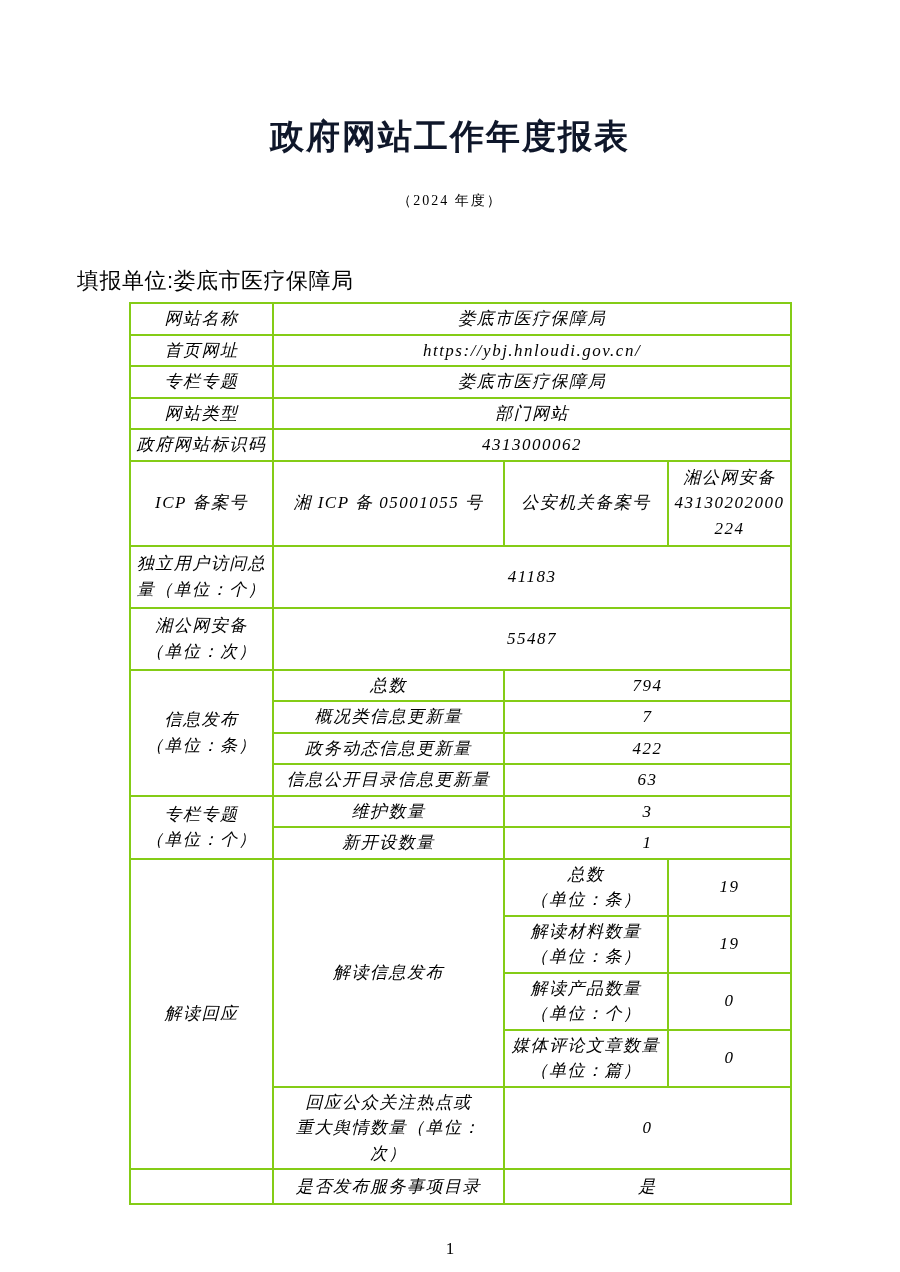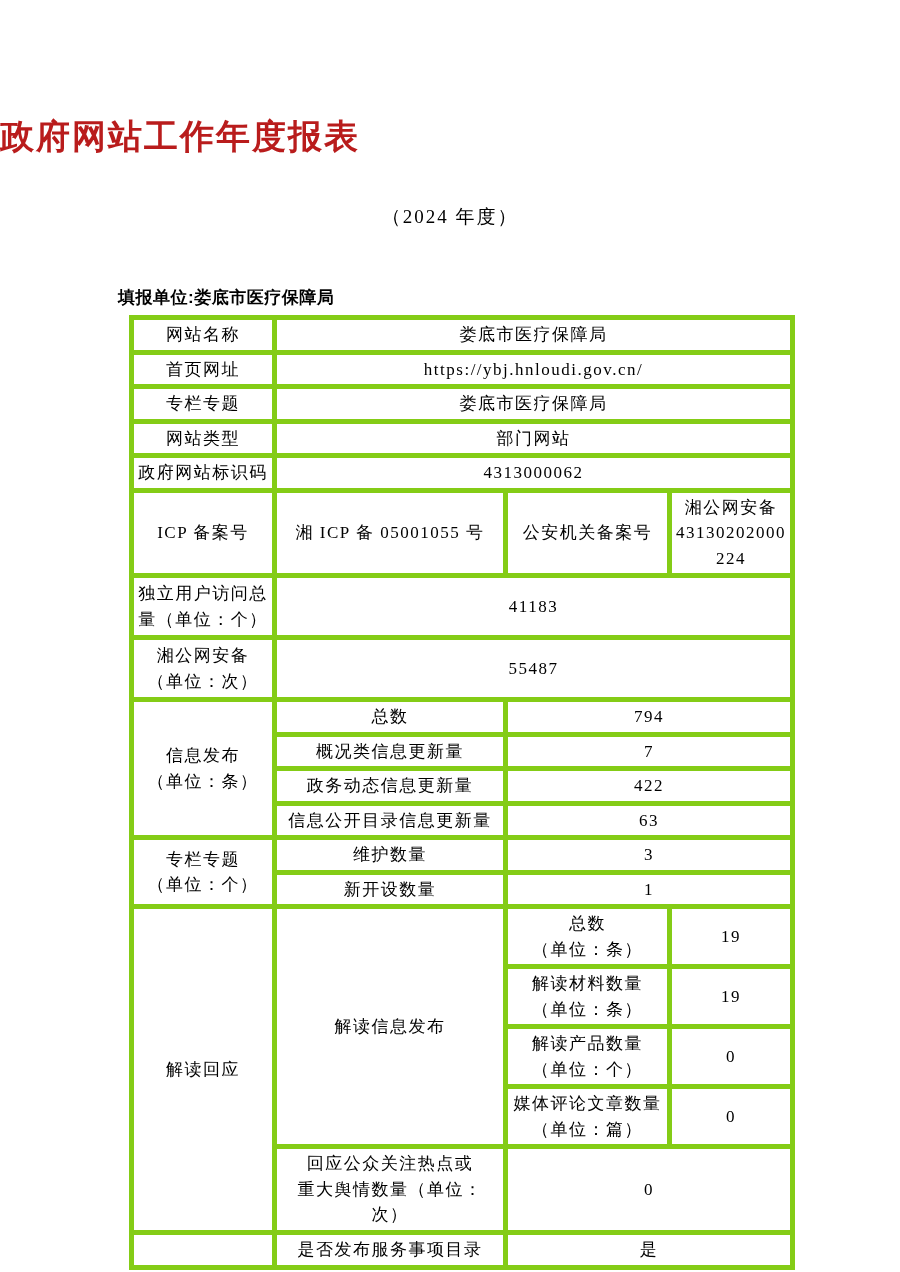--- a/index.html
+++ b/index.html
@@ -8,58 +8,59 @@
     height: 1272px;
     background: #ffffff;
     position: relative;
     color: #1a1a1a;
     font-family: "Liberation Serif", "DejaVu Serif", serif;
     overflow: hidden;
   }
   .doc-title {
     margin: 0;
     padding-top: 114px;
-    text-align: left;
+    text-align: center;
     font-family: Liberation Serif, serif;
     font-weight: bold;
     font-size: 34px;
     letter-spacing: 2px;
-    color: #b91c1c;
+    color: #0f172a;
   }
   .doc-subtitle {
-    margin-top: 44px;
-    text-align: center;
-    font-size: 19px;
+    margin-top: 32px;
+    text-align: center;
+    font-size: 14px;
     letter-spacing: 2px;
     color: #000;
   }
   .reporting-unit {
-    margin: 56px 0 6px 118px;
+    margin: 56px 0 6px 77px;
     font-family: "Liberation Sans", "DejaVu Sans", sans-serif;
-    font-weight: bold;
-    font-size: 17px;
+    font-weight: normal;
+    font-size: 22px;
     color: #000;
     letter-spacing: 0.5px;
   }
   table.report {
     margin-left: 129px;
     border-collapse: collapse;
     table-layout: fixed;
     width: 661px;
     font-size: 17px;
     color: #000;
   }
   table.report td {
-    border: 5px solid #84cc16;
+    border: 2px solid #84cc16;
     text-align: center;
     vertical-align: middle;
     padding: 2px 4px;
     letter-spacing: 1.5px;
     line-height: 1.5;
     overflow: hidden;
+    font-style: italic;
   }
   td.num { letter-spacing: 0.5px; }
   td.ml { white-space: pre-line; }
   tr.h31 { height: 31px; }
   tr.h85 { height: 85px; }
   tr.h62 { height: 62px; }
   tr.h30 { height: 30px; }
   tr.h52 { height: 52px; }
   tr.h78 { height: 78px; }
   tr.h35 { height: 35px; }

